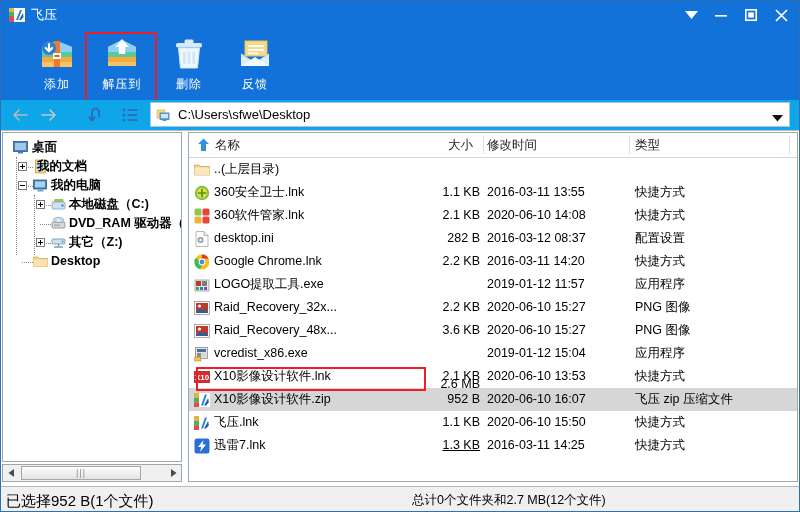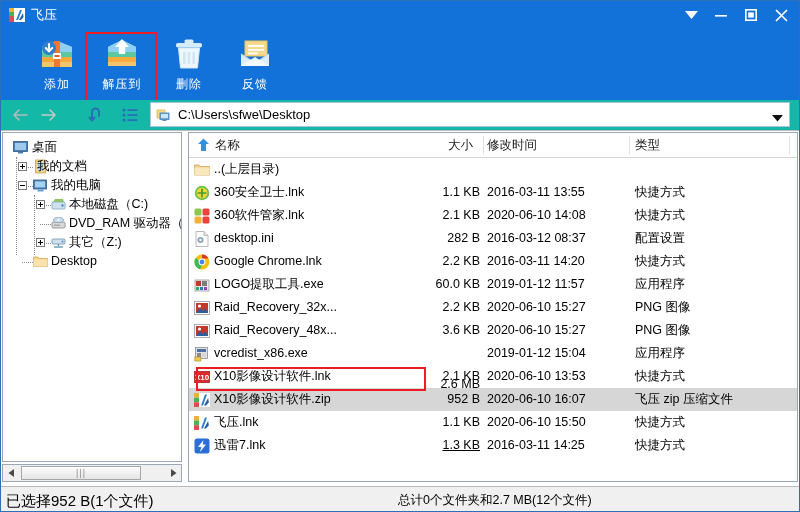--- a/index.html
+++ b/index.html
@@ -36,21 +36,21 @@
   #btn-delete{left:156px;}
   #btn-feedback{left:222px;}
 
   
   .redbox{position:absolute;border:2px solid #ee1c25;box-sizing:border-box;pointer-events:none;}
   #redbox-extract{left:85px;top:32px;width:72px;height:76px;}
   #redbox-row{left:196px;top:367px;width:230px;height:24px;}
 
   
   .addrbar{
-    position:absolute;left:0;top:100px;width:800px;height:30px;background:#14b8a6;
+    position:absolute;left:0;top:100px;width:800px;height:30px;background:#0ea5e9;
     border-bottom:1px solid #bcbcbc;
   }
   .navbtn{position:absolute;top:4px;width:24px;height:22px;display:flex;align-items:center;justify-content:center;}
   #nav-back{left:8px;}
   #nav-fwd{left:36px;}
   #nav-up{left:84px;}
   #nav-view{left:118px;}
   .addrfield{
     position:absolute;left:150px;top:2px;width:640px;height:25px;
     border:1px solid #a9c4e0;background:#fff;box-sizing:border-box;display:flex;align-items:center;
@@ -112,21 +112,21 @@
   .lrow .fsize{position:absolute;top:0;width:86px;text-align:right;font-size:12.5px;}
   .lrow .fdate{position:absolute;top:0;font-size:12.5px;}
   .lrow .ftype{position:absolute;top:0;font-size:12.5px;}
 
   
   .statusbar{
     position:absolute;left:0;top:486px;width:800px;height:26px;
     background:#f0f0f0;border-top:1px solid #b9b9b9;box-sizing:border-box;
   }
   .statusbar .sleft{position:absolute;left:6px;top:5px;font-size:15px;color:#000;}
-  .statusbar .scenter{position:absolute;left:398px;top:5px;font-size:12.5px;color:#000;}
+  .statusbar .scenter{position:absolute;left:412px;top:5px;font-size:12.5px;color:#000;}
   .outerframe{position:absolute;left:0;top:0;width:800px;height:512px;border:1px solid #2f6fb5;box-sizing:border-box;pointer-events:none;}
 </style>
 </head>
 <body>
 
 <div id="app">
 
   <div class="titlebar">
     <span class="tb-logo">
       <svg width="16" height="16" viewBox="0 0 16 16">
@@ -270,21 +270,21 @@
       <span class="atext">C:\Users\sfwe\Desktop</span>
       <span class="adrop">
         <svg width="11" height="7" viewBox="0 0 11 7">
             <path d="M0 0 H11 L5.5 6.5 Z" fill="#111"></path>
           </svg>
       </span>
     </div>
   </div>
 
   <div class="tree">
-    <div style="position:relative;padding:5px 0 0 6px;">
+    <div style="position:relative;padding:5px 0 0 6px;font-weight:bold;">
 
       <div class="dots" style="left:13px;top:24px;height:98px;"></div>
       <div class="dots" style="left:31px;top:62px;height:60px;"></div>
 
       <div class="tnode">
         <span class="tico" style="left:4px;">
           <svg width="15" height="15" viewBox="0 0 15 15">
               <rect x="0.5" y="1.5" width="14" height="10" fill="#4a7fb5" stroke="#2e5b87" stroke-width="0.8"></rect>
               <rect x="2" y="3" width="11" height="7" fill="#9ec9ea"></rect>
               <rect x="5" y="12" width="5" height="1.5" fill="#4a7fb5"></rect>
@@ -488,21 +488,20 @@
           <svg width="16" height="16" viewBox="0 0 16 16">
               <rect x="1" y="3" width="14" height="11" fill="#e9e9e9" stroke="#9a9a9a" stroke-width="0.8"></rect>
               <rect x="2" y="4" width="5" height="5" fill="#c0392b"></rect>
               <rect x="8" y="4" width="5" height="5" fill="#7d7d7d"></rect>
               <rect x="2" y="10" width="3" height="3" fill="#27ae60"></rect>
               <rect x="6" y="10" width="3" height="3" fill="#2980b9"></rect>
               <rect x="10" y="10" width="3" height="3" fill="#8e44ad"></rect>
             </svg>
         </span>
         <span class="fname">LOGO提取工具.exe</span>
-        <span class="fsize" style="left:205px;">60.0 KB</span>
         <span class="fdate" style="left:298px;">2019-01-12 11:57</span>
         <span class="ftype" style="left:446px;">应用程序</span>
       </div>
 
       <div class="lrow">
         <span class="fico">
           <svg width="16" height="16" viewBox="0 0 16 16">
               <rect x="0.5" y="1.5" width="15" height="13" fill="#fdfdfd" stroke="#9a9a9a" stroke-width="0.8"></rect>
               <rect x="2" y="3" width="12" height="10" fill="#c0392b"></rect>
               <circle cx="5.5" cy="6" r="1.6" fill="#fff"></circle>

